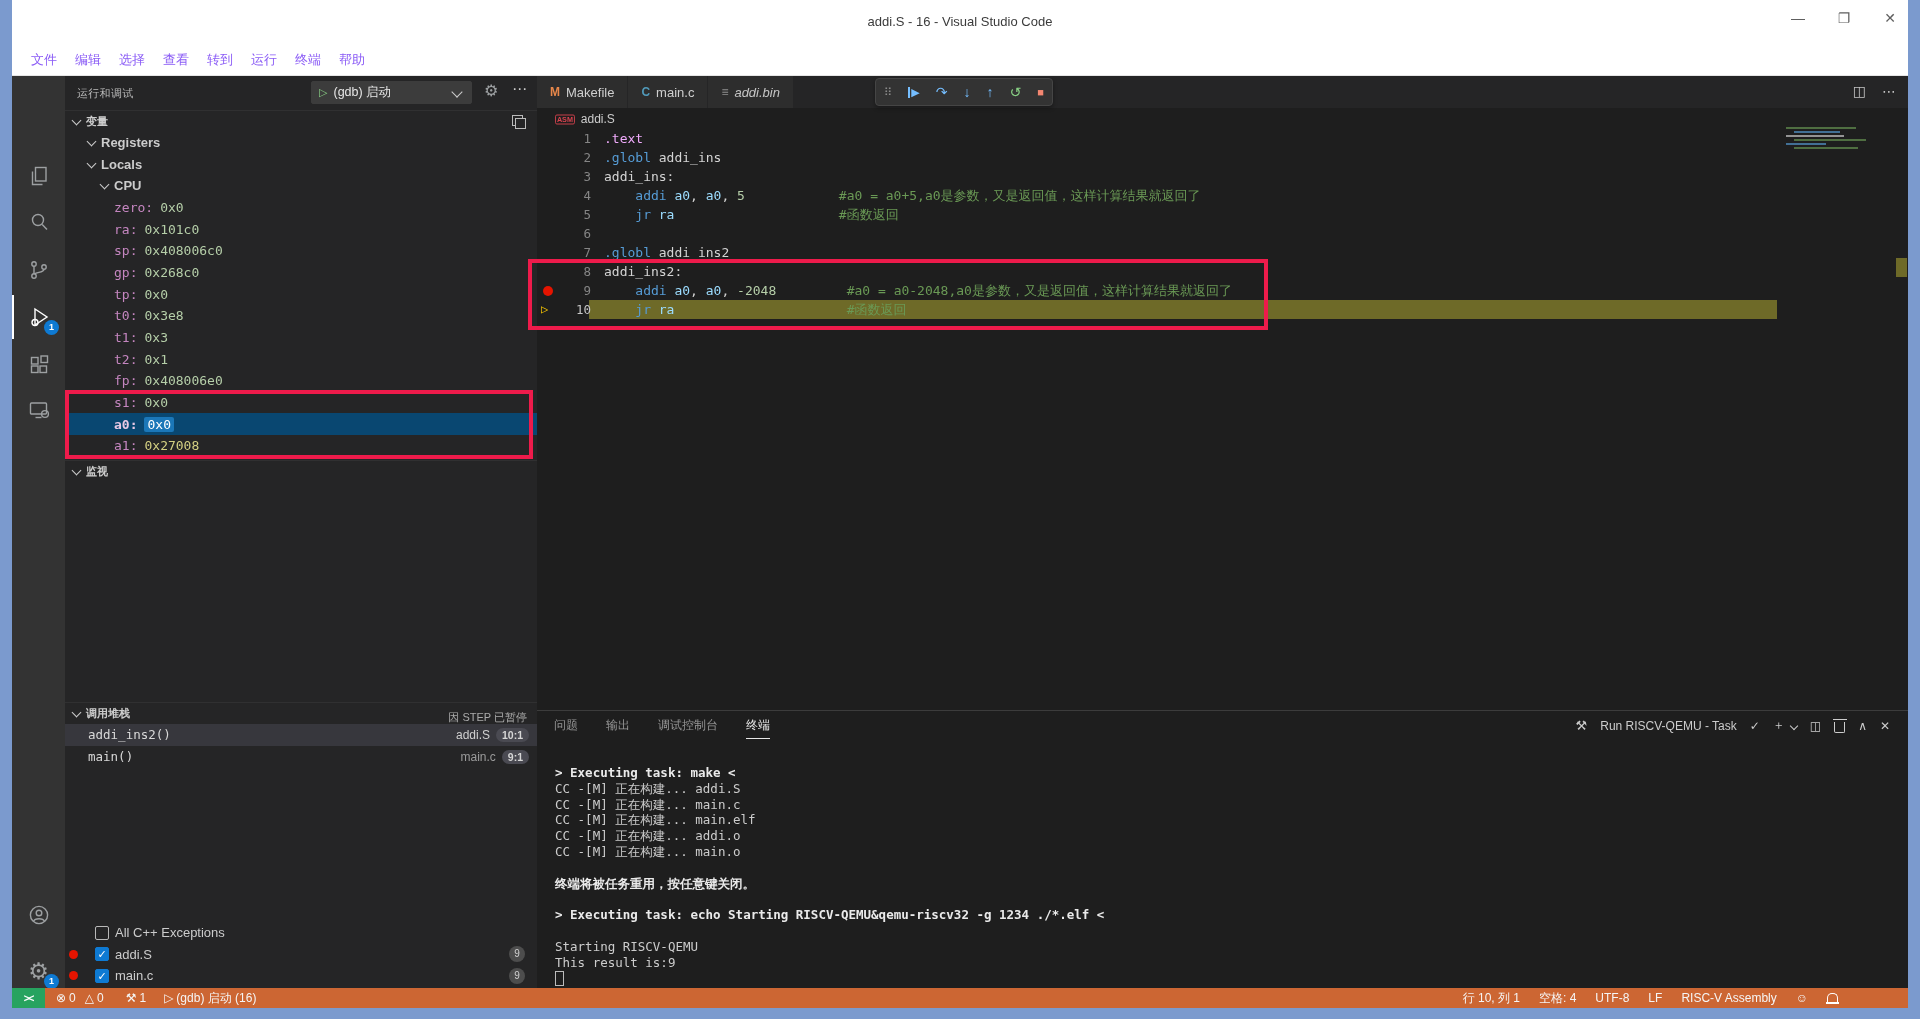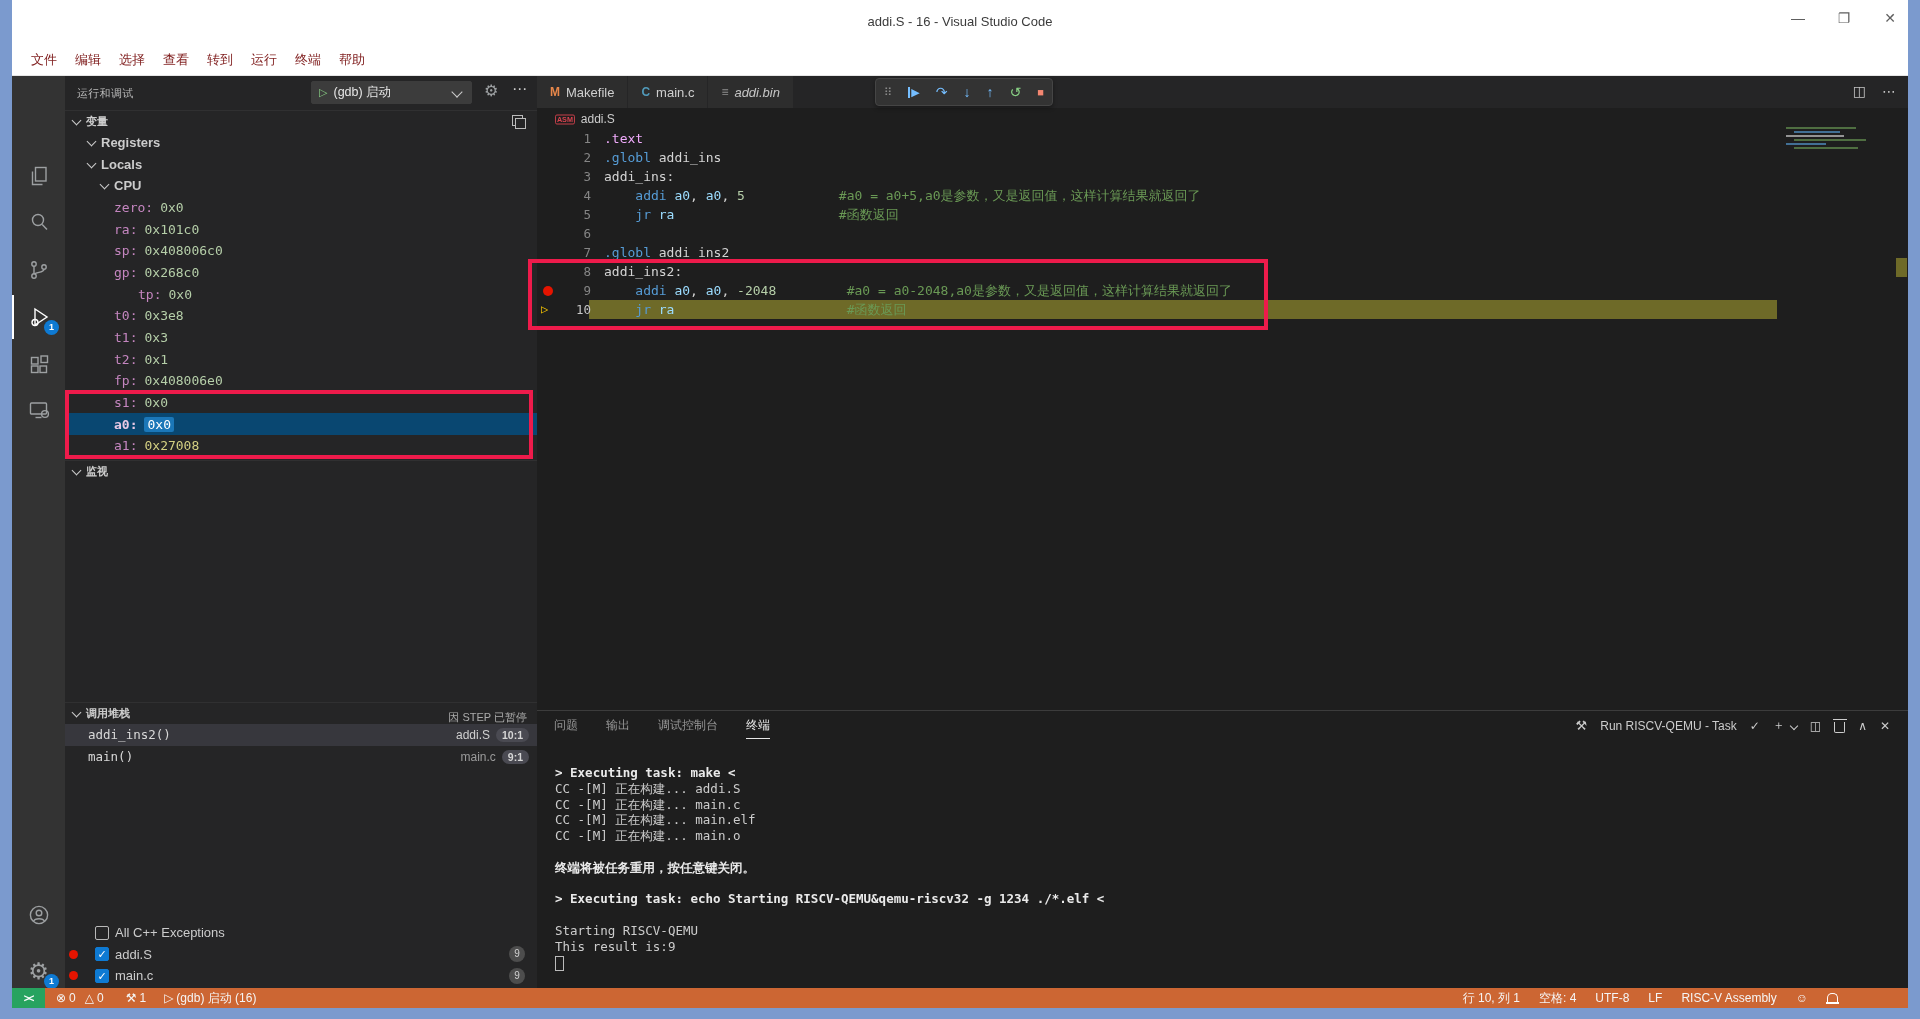--- a/index.html
+++ b/index.html
@@ -6,21 +6,21 @@
   body{width:1920px;height:1019px;position:relative;overflow:hidden;background:#7b9ace;
        font-family:"Liberation Sans","DejaVu Sans",sans-serif;-webkit-font-smoothing:antialiased;}
   .mono{font-family:"DejaVu Sans Mono","Liberation Mono",monospace;}
   .window{position:absolute;left:12px;top:0;width:1896px;height:1008px;background:#1e1e1e;}
   
   .titlebar{position:absolute;left:0;top:0;right:0;height:44px;background:#ffffff;}
   .title-text{position:absolute;left:0;right:0;top:14px;text-align:center;font-size:13px;color:#3b3b3b;}
   .win-controls{position:absolute;right:8px;top:10px;display:flex;gap:26px;color:#5f5f5f;font-size:14px;}
   .win-controls span{width:20px;text-align:center;cursor:default;}
   .menubar{position:absolute;left:0;top:44px;right:0;height:32px;background:#ffffff;display:flex;align-items:center;padding-left:10px;border-bottom:1px solid #e6e6e6;box-sizing:border-box;}
-  .menu-item{font-size:13px;color:#7f1d1d;padding:4px 9px;border-radius:3px;}
+  .menu-item{font-size:13px;color:#8b5cf6;padding:4px 9px;border-radius:3px;}
   
   .main{position:absolute;left:0;top:76px;right:0;bottom:20px;display:flex;background:#1e1e1e;}
   
   .activitybar{width:53px;background:#333333;position:relative;flex:none;}
   .act-item{position:absolute;left:0;width:53px;height:44px;display:flex;align-items:center;justify-content:center;}
   .act-item svg{stroke:#9da0a2;fill:none;stroke-width:1.4;}
   .act-item.active svg{stroke:#ffffff;}
   .act-item.active{border-left:2px solid #ffffff;box-sizing:border-box;}
   .badge-blue{position:absolute;right:6px;bottom:4px;min-width:15px;height:15px;border-radius:8px;background:#0e7ad3;color:#fff;font-size:9px;line-height:15px;text-align:center;font-weight:bold;}
   .gear-glyph{font-size:23px;color:#9da0a2;line-height:1;}
@@ -233,21 +233,21 @@
             <span class="reg-val mono">0x101c0</span>
           </div>
           <div class="trow" style="padding-left: 49px;">
             <span class="reg-name mono">sp:</span>
             <span class="reg-val mono">0x408006c0</span>
           </div>
           <div class="trow" style="padding-left: 49px;">
             <span class="reg-name mono">gp:</span>
             <span class="reg-val mono">0x268c0</span>
           </div>
-          <div class="trow" style="padding-left: 73px;">
+          <div class="trow" style="padding-left: 49px;">
             <span class="reg-name mono">tp:</span>
             <span class="reg-val mono">0x0</span>
           </div>
           <div class="trow" style="padding-left: 49px;">
             <span class="reg-name mono">t0:</span>
             <span class="reg-val mono">0x3e8</span>
           </div>
           <div class="trow" style="padding-left: 49px;">
             <span class="reg-name mono">t1:</span>
             <span class="reg-val mono">0x3</span>
@@ -428,20 +428,21 @@
           <span>◫</span>
           <span class="trash"></span>
           <span>∧</span>
           <span>✕</span>
         </div>
         <div class="term" id="terminal">
             <div class="tline b">&gt; Executing task: make &lt;</div>
             <div class="tline">CC -[M] 正在构建... addi.S</div>
             <div class="tline">CC -[M] 正在构建... main.c</div>
             <div class="tline">CC -[M] 正在构建... main.elf</div>
+            <div class="tline">CC -[M] 正在构建... addi.o</div>
             <div class="tline">CC -[M] 正在构建... main.o</div>
             <div class="tline">&nbsp;</div>
             <div class="tline b">终端将被任务重用，按任意键关闭。</div>
             <div class="tline">&nbsp;</div>
             <div class="tline b">&gt; Executing task: echo Starting RISCV-QEMU&amp;qemu-riscv32 -g 1234 ./*.elf &lt;</div>
             <div class="tline">&nbsp;</div>
             <div class="tline">Starting RISCV-QEMU</div>
             <div class="tline">This result is:9</div>
             <div class="tline"><span class="cursor-box"></span></div>
           </div>

